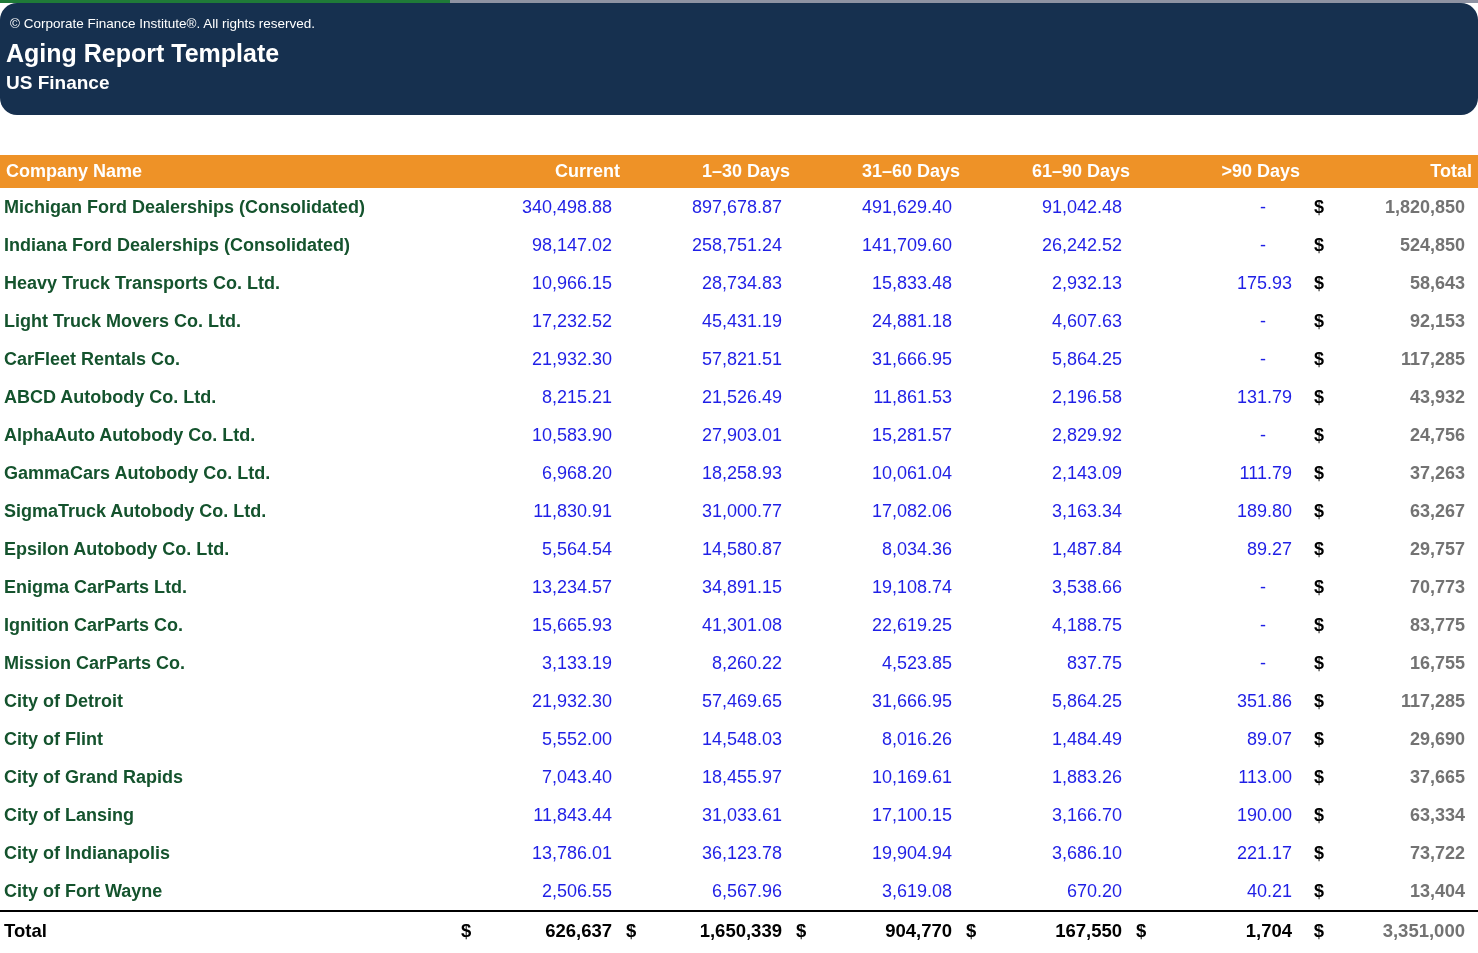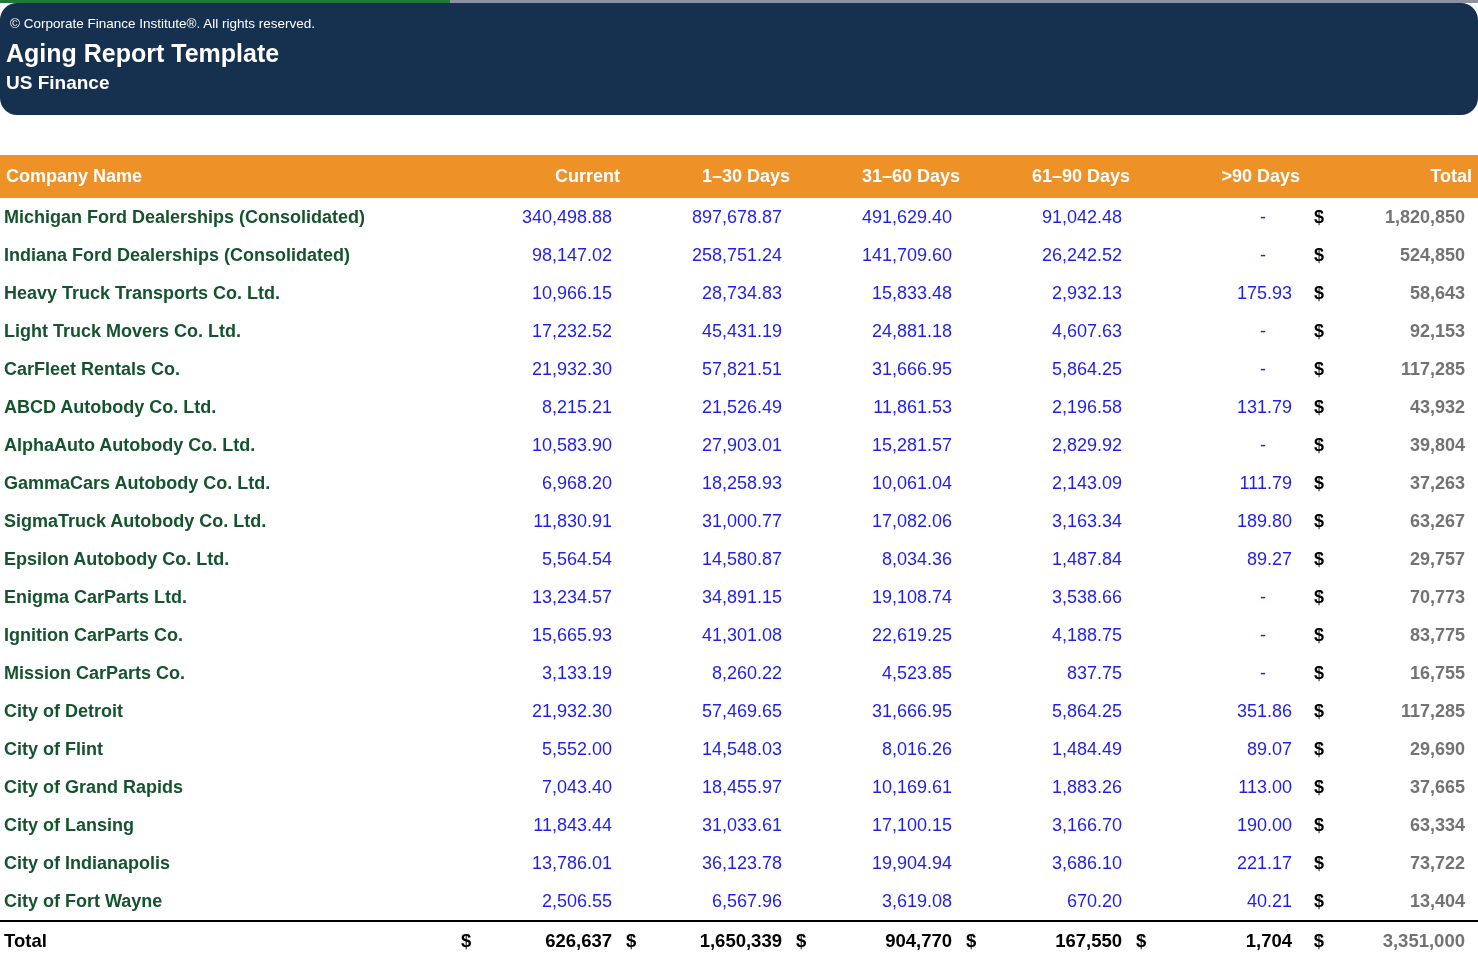--- a/index.html
+++ b/index.html
@@ -26,21 +26,21 @@
   .subtitle{font-size:19px;font-weight:bold;margin:5px 0 0 6px;line-height:1.1;}
 
   .table{margin-top:40px;width:1478px;}
   .row{
     display:grid;
     grid-template-columns:455px 165px 170px 170px 170px 170px 38px 140px;
     width:1478px;
   }
   .cell{display:flex;align-items:center;min-width:0;}
 
-  .header-row{background:var(--orange);color:#fff;font-weight:bold;height:43px;font-size:18px;margin-top:38px;}
+  .header-row{background:var(--orange);color:#fff;font-weight:bold;height:33px;font-size:18px;margin-top:38px;}
   .header-row .cell{justify-content:flex-end;padding-right:0;}
   .header-row .company-h{justify-content:flex-start;padding-left:6px;}
   .header-row .total-h{padding-right:6px;}
 
   .data-row{height:38px;font-size:18px;background:#fff;}
   .company-cell{font-weight:bold;color:#14532d;padding-left:4px;}
   .num{color:var(--blue);justify-content:flex-end;padding-right:8px;}
   .num.dash{padding-right:34px;}
   .cur{font-weight:bold;color:#000;justify-content:center;}
   .total-val{font-weight:bold;color:#737373;justify-content:flex-end;padding-right:13px;}
@@ -144,21 +144,21 @@
   </div>
 
   <div class="row data-row">
     <div class="cell company-cell">AlphaAuto Autobody Co. Ltd.</div>
     <div class="cell num">10,583.90</div>
     <div class="cell num">27,903.01</div>
     <div class="cell num">15,281.57</div>
     <div class="cell num">2,829.92</div>
     <div class="cell num dash">-</div>
     <div class="cell cur">$</div>
-    <div class="cell total-val">39,804</div>
+    <div class="cell total-val">24,756</div>
   </div>
 
   <div class="row data-row">
     <div class="cell company-cell">GammaCars Autobody Co. Ltd.</div>
     <div class="cell num">6,968.20</div>
     <div class="cell num">18,258.93</div>
     <div class="cell num">10,061.04</div>
     <div class="cell num">2,143.09</div>
     <div class="cell num">111.79</div>
     <div class="cell cur">$</div>

